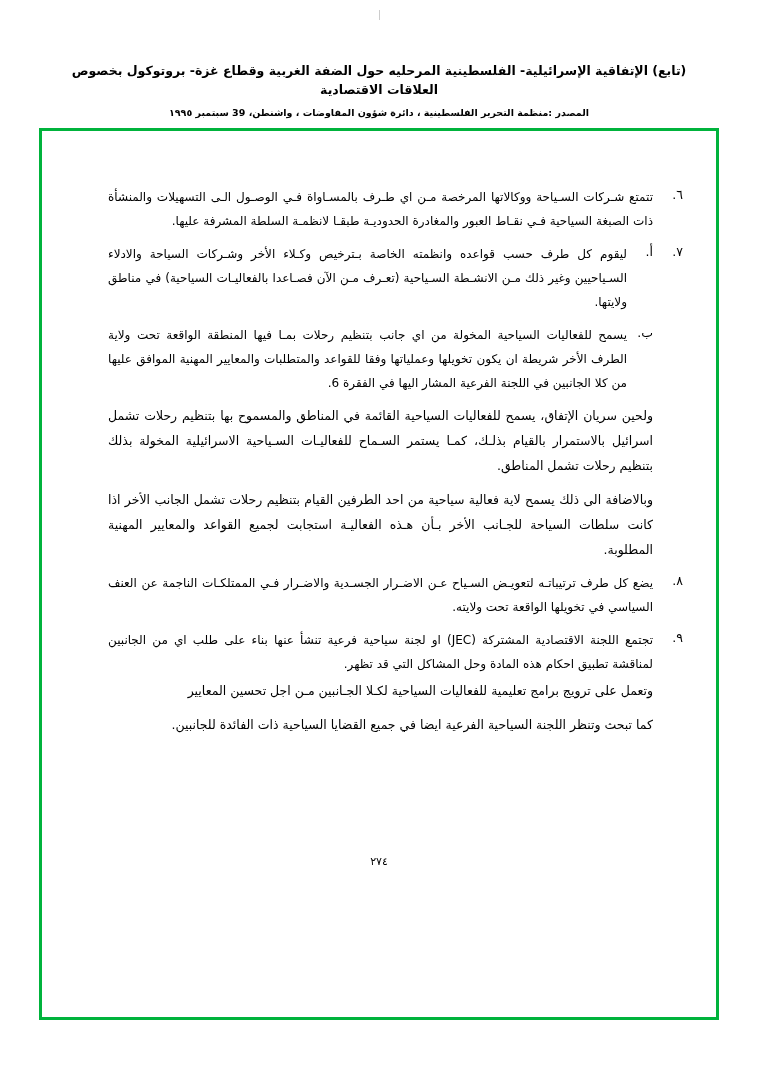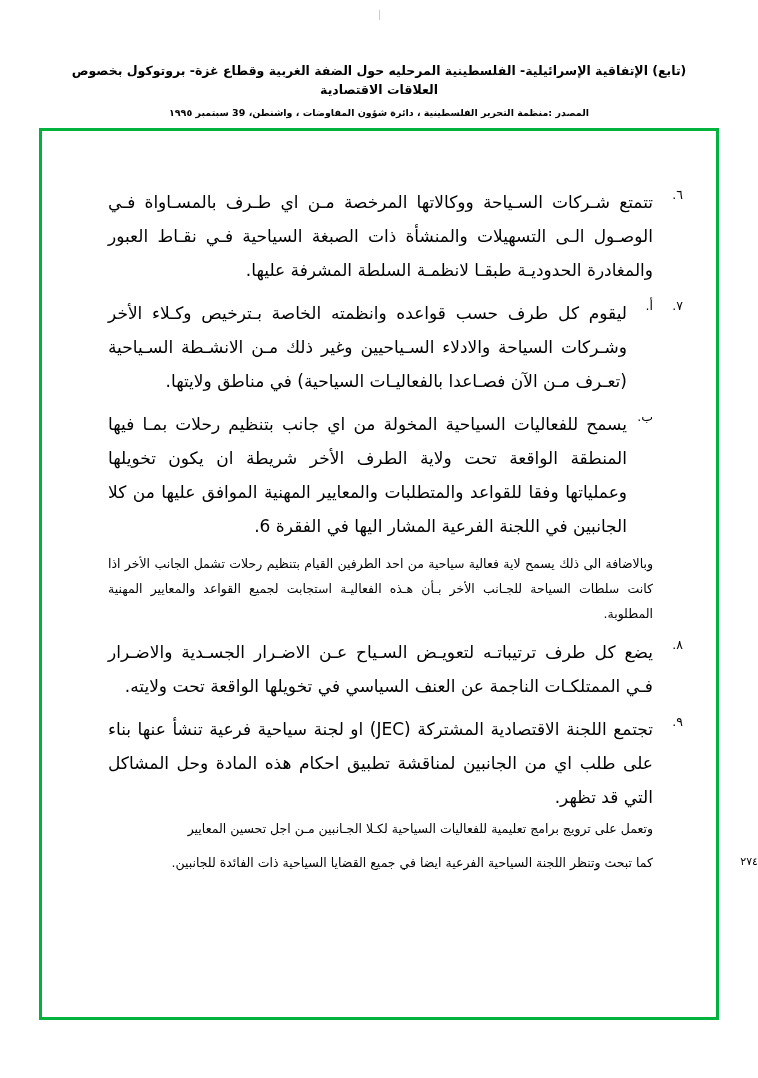--- a/index.html
+++ b/index.html
@@ -68,21 +68,21 @@
     flex: 0 0 30px;
     font-size: 12.5px;
     text-align: right;
     padding-top: 2px;
     padding-left: 8px;
     box-sizing: border-box;
     direction: rtl;
   }
   .body-txt {
     flex: 1 1 auto;
-    font-size: 17px;
+    font-size: 12px;
     line-height: 2.0;
     text-align: justify;
     text-align-last: right;
     direction: rtl;
   }
   .sub {
     display: flex;
     flex-direction: row;
     margin-bottom: 8px;
   }
@@ -105,20 +105,21 @@
     margin-right: 30px;
   }
   .tight {
     margin-bottom: 2px;
   }
   .footer {
     position: absolute;
     bottom: 24px;
     left: 0;
     right: 0;
+    text-align: center;
     font-size: 11px;
     direction: rtl;
   }
   .tickmark {
     position: absolute;
     top: 10px;
     left: 379px;
     width: 1px;
     height: 10px;
     background: #cccccc;
@@ -159,20 +160,21 @@
       <div class="sub-label">أ.</div>
       <div class="body-txt">ليقوم كل طرف حسب قواعده وانظمته الخاصة بـترخيص وكـلاء الأخر وشـركات السياحة والادلاء السـياحيين وغير ذلك مـن الانشـطة السـياحية (تعـرف مـن الآن فصـاعدا بالفعاليـات السياحية) في مناطق ولايتها.</div>
     </div>
 
     <div class="sub indent-block">
       <div class="sub-label">ب.</div>
       <div class="body-txt">يسمح للفعاليات السياحية المخولة من اي جانب بتنظيم رحلات بمـا فيها المنطقة الواقعة تحت ولاية الطرف الأخر شريطة ان يكون تخويلها وعملياتها وفقا للقواعد والمتطلبات والمعايير المهنية الموافق عليها من كلا الجانبين في اللجنة الفرعية المشار اليها في الفقرة 6.</div>
     </div>
 
     <div class="indent-block">
+      <div class="para">ولحين سريان الإتفاق، يسمح للفعاليات السياحية القائمة في المناطق والمسموح بها بتنظيم رحلات تشمل اسرائيل بالاستمرار بالقيام بذلـك، كمـا يستمر السـماح للفعاليـات السـياحية الاسرائيلية المخولة بذلك بتنظيم رحلات تشمل المناطق.</div>
       <div class="para">وبالاضافة الى ذلك يسمح لاية فعالية سياحية من احد الطرفين القيام بتنظيم رحلات تشمل الجانب الأخر اذا كانت سلطات السياحة للجـانب الأخر بـأن هـذه الفعاليـة استجابت لجميع القواعد والمعايير المهنية المطلوبة.</div>
     </div>
 
     <div class="item">
       <div class="num">٨.</div>
       <div class="body-txt">يضع كل طرف ترتيباتـه لتعويـض السـياح عـن الاضـرار الجسـدية والاضـرار فـي الممتلكـات الناجمة عن العنف السياسي في تخويلها الواقعة تحت ولايته.</div>
     </div>
 
     <div class="item tight">
       <div class="num">٩.</div>

